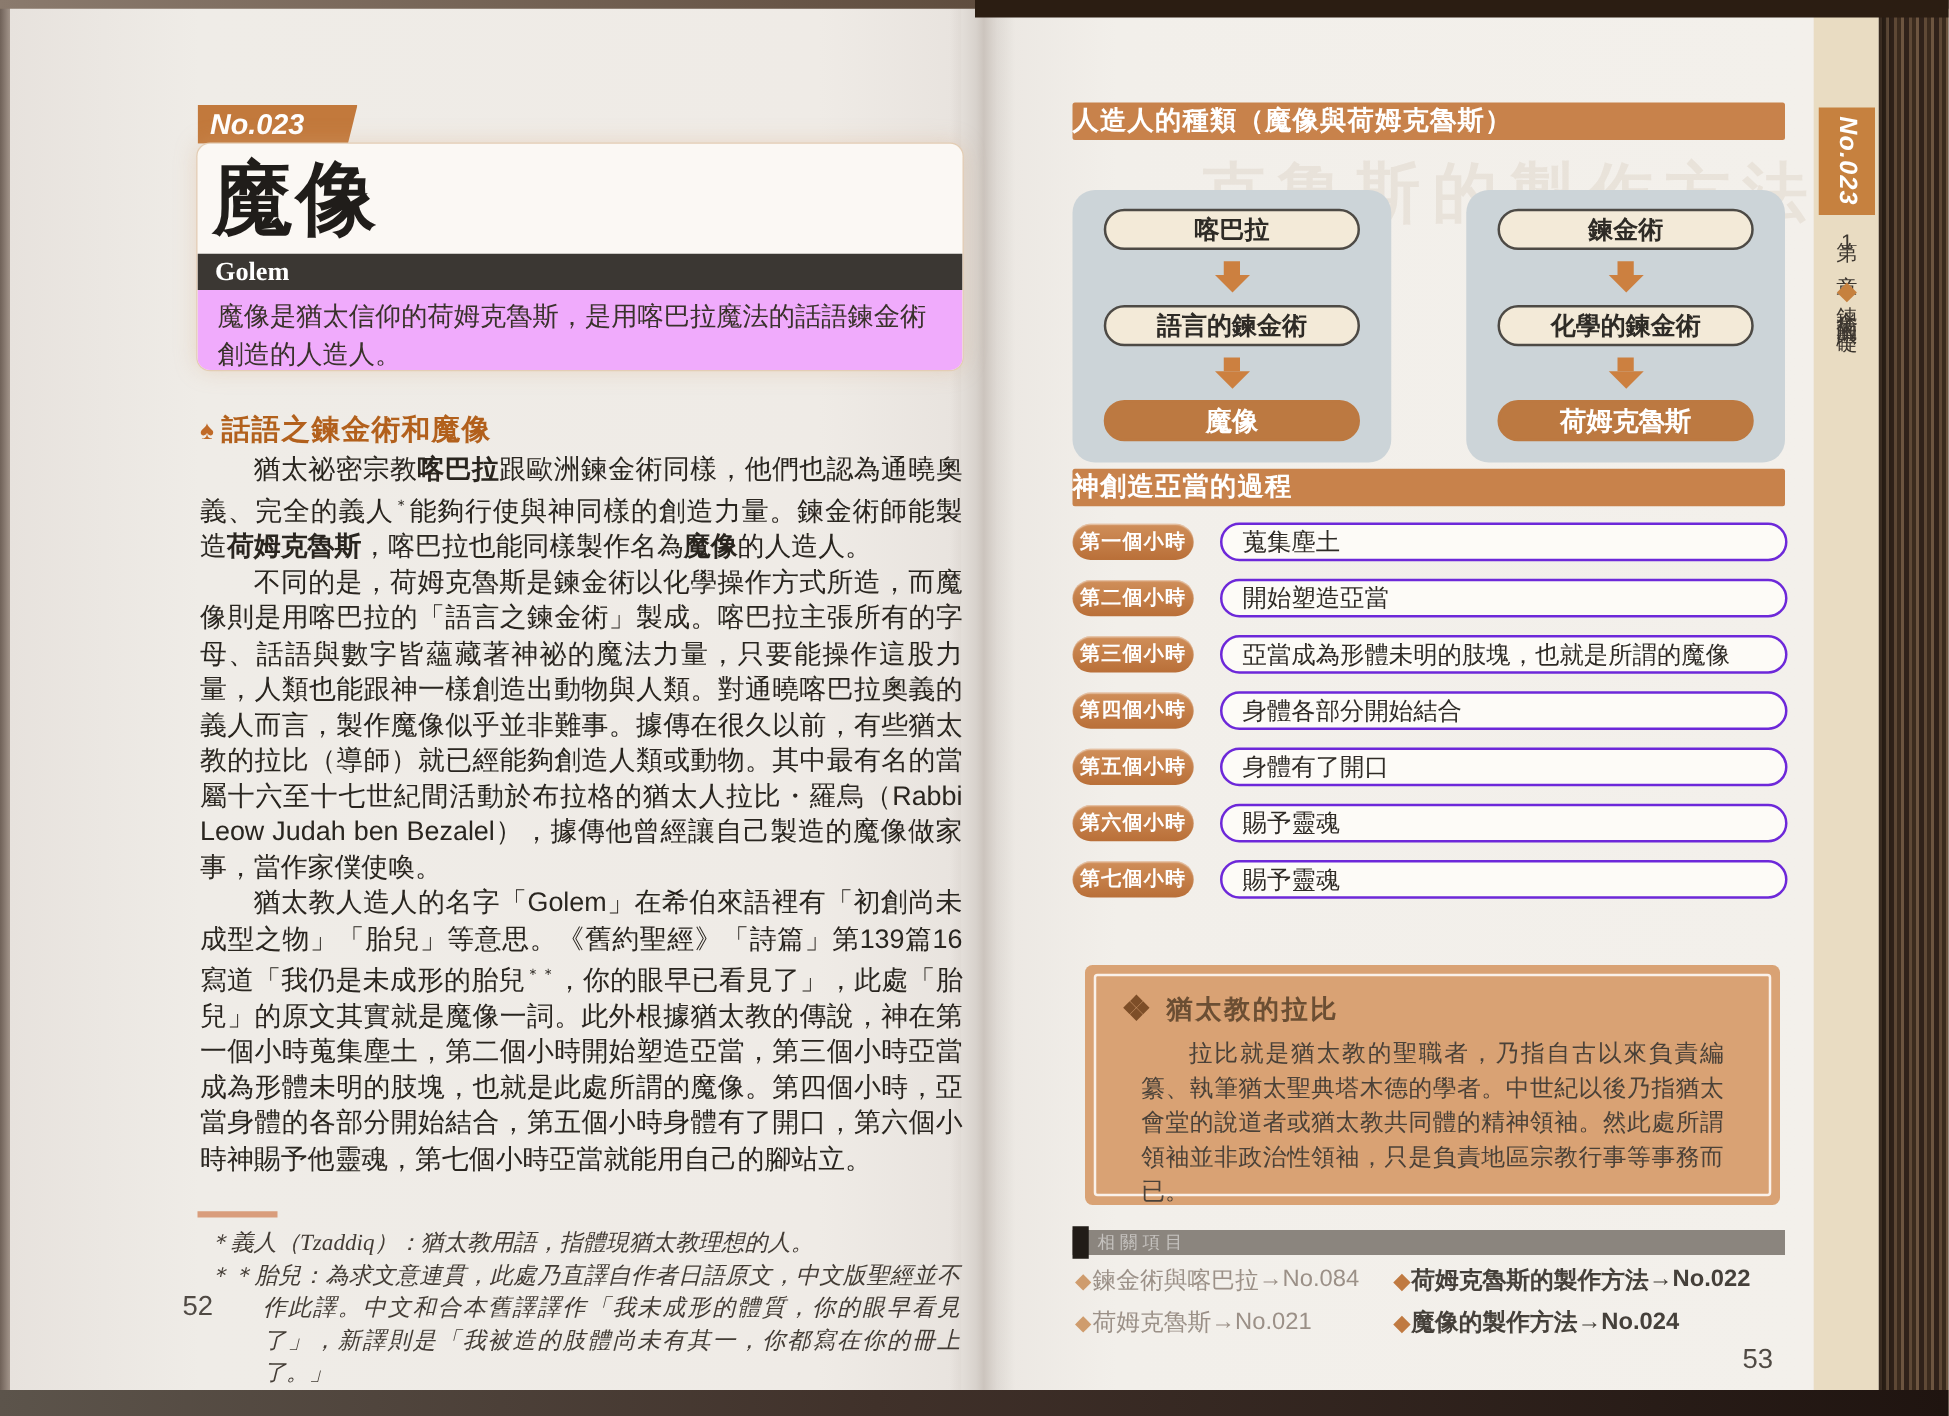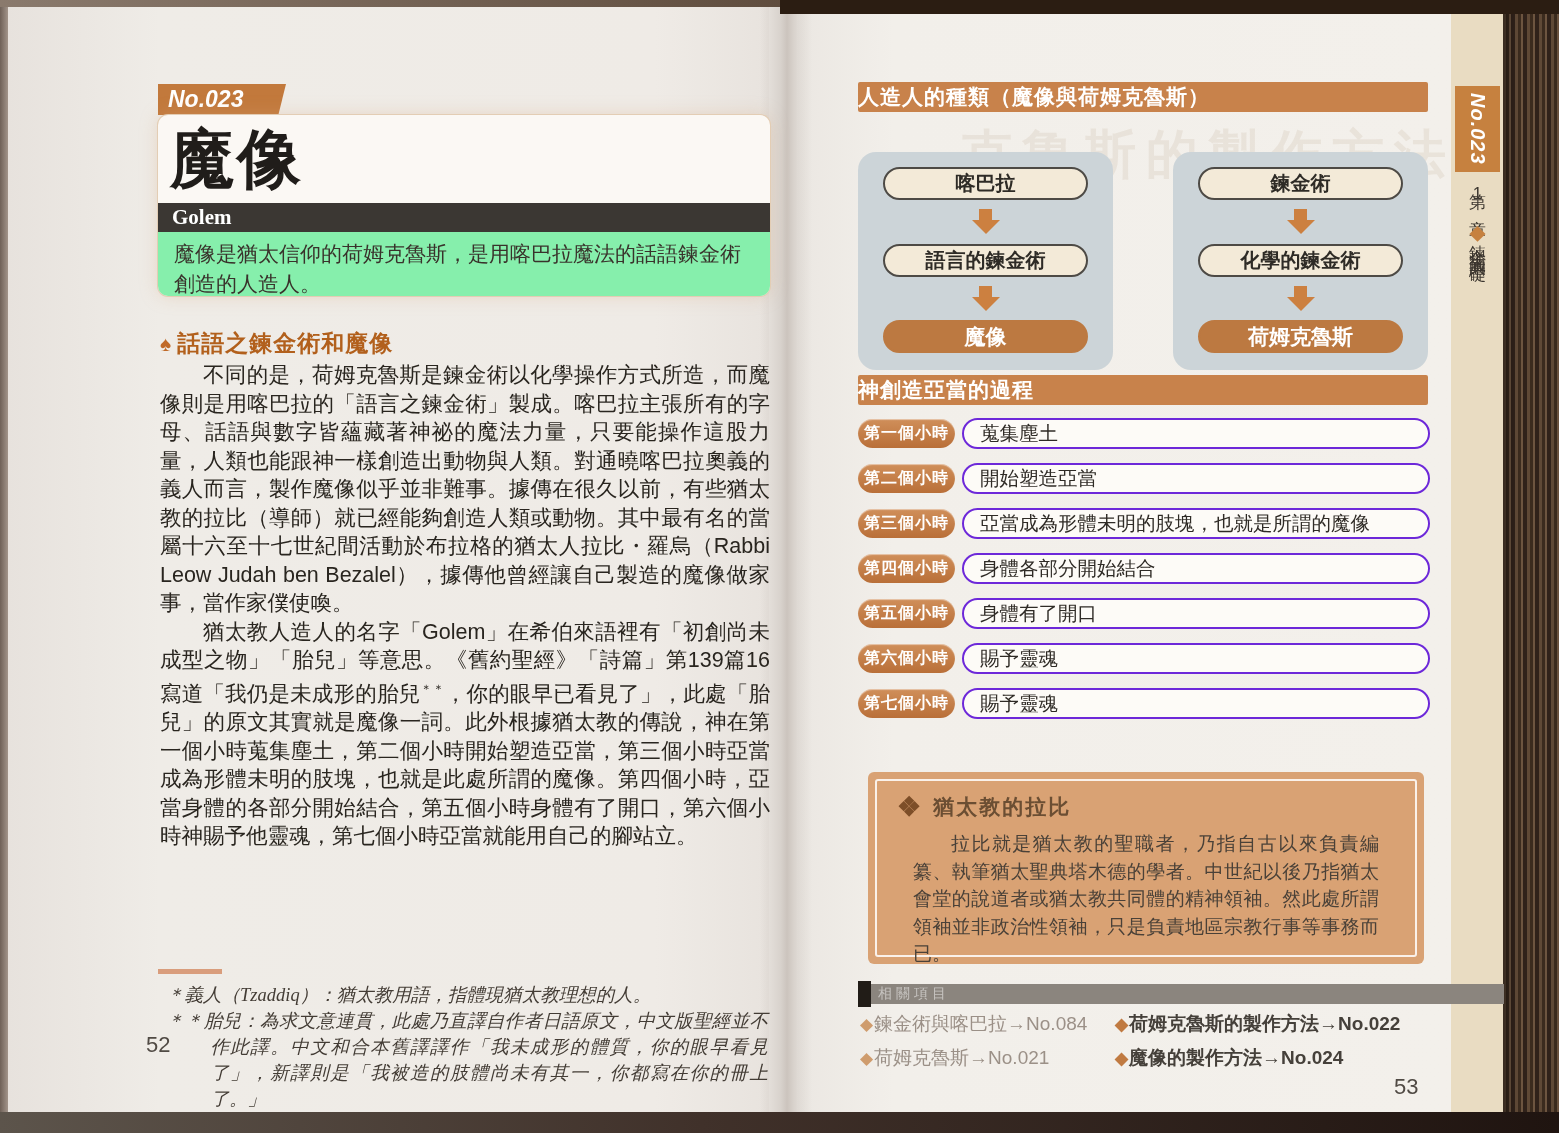--- a/index.html
+++ b/index.html
@@ -26,21 +26,21 @@
     clip-path:polygon(0 0,100% 0,94% 100%,0 100%);box-sizing:border-box;}
   .title-card{left:158px;top:115px;width:612px;height:181px;border-radius:10px;overflow:hidden;
     background:#fbf8f4;box-shadow:0 0 0 1px #e3cdb4, 0 0 18px rgba(214,170,130,.35);}
   .title-sec{position:relative;height:82px;padding:6px 0 0 12px;}
   .main-title{margin:0;font-size:64px;line-height:76px;font-weight:bold;color:#201d1a;letter-spacing:3px;}
   .ghost{color:rgba(185,142,108,.26);font-weight:bold;pointer-events:none;white-space:nowrap;}
   .ghost-left{left:250px;top:128px;font-size:58px;letter-spacing:6px;}
   .ghost-right{left:960px;top:120px;font-size:52px;letter-spacing:10px;color:rgba(178,148,122,.14);}
   .golem-bar{height:29px;background:#3b3733;color:#fff;font-family:"Liberation Serif",serif;
     font-weight:bold;font-size:21px;line-height:29px;padding-left:14px;}
-  .summary-box{height:70px;background:#86efac;padding:7px 16px 0;box-sizing:border-box;
+  .summary-box{height:70px;background:#f0abfc;padding:7px 16px 0;box-sizing:border-box;
     font-size:21px;line-height:30px;color:#39322b;}
   .section-heading{left:160px;top:328px;font-size:23px;font-weight:bold;color:#b2601c;letter-spacing:1px;}
   .spade{color:#c06a28;margin-right:5px;font-size:21px;}
   .body-text{left:160px;top:361px;width:610px;font-size:21.5px;line-height:28.5px;
     color:#29251f;text-align:justify;}
   .body-text p{margin:0;text-indent:2em;}
   .body-text b{font-weight:bold;}
   .body-text sup{font-size:12px;}
   .footnote-rule{left:158px;top:969px;width:64px;height:5px;background:#d99d7c;}
   .footnotes{left:166px;top:982px;width:602px;font-family:"Liberation Serif",serif;font-style:italic;
@@ -58,34 +58,34 @@
   .flow-area{left:858px;top:152px;width:570px;height:218px;display:flex;justify-content:space-between;}
   .flow-panel{width:255px;background:#ccd4d8;border-radius:18px;display:flex;flex-direction:column;
     align-items:center;justify-content:space-between;padding:15px 0 17px;box-sizing:border-box;}
   .flow-pill{width:205px;height:33px;border-radius:17px;background:#f3ead8;border:2px solid #4d4a45;
     color:#2e2b26;font-size:20px;font-weight:bold;display:flex;align-items:center;justify-content:center;box-sizing:border-box;}
   .flow-pill.emphasis{background:#bc7941;border-color:#bc7941;color:#fff;font-size:21px;}
   .flow-arrow{display:flex;flex-direction:column;align-items:center;}
   .arrow-stem{width:13px;height:11px;background:#cc8040;}
   .arrow-head{width:0;height:0;border-left:14px solid transparent;border-right:14px solid transparent;border-top:14px solid #cc8040;}
   .hours{left:858px;top:418px;width:572px;}
-  .hour-row{display:flex;align-items:center;margin-bottom:14px;height:31px;}
+  .hour-row{display:flex;align-items:center;margin-bottom:14px;height:31px;gap:14px;}
   .hour-label{flex:none;width:97px;height:29px;border-radius:15px;margin-right:7px;
     background:linear-gradient(#d08f5a,#b96f38);color:#fff;font-size:16px;font-weight:bold;
     display:flex;align-items:center;justify-content:center;letter-spacing:1px;box-shadow:inset 0 1px 1px rgba(255,255,255,.5);}
   .hour-box{flex:1;height:31px;border:2px solid #6d28d9;border-radius:16px;background:#fdfbf7;
     display:flex;align-items:center;padding-left:16px;font-size:19.5px;color:#2f2b26;box-sizing:border-box;}
   .infobox{left:868px;top:772px;width:556px;height:192px;background:#d9a274;border-radius:6px;
     padding:7px;box-sizing:border-box;}
   .infobox-inner{width:100%;height:100%;border:2px solid rgba(255,255,255,.85);border-radius:3px;
     padding:12px 20px 0;box-sizing:border-box;}
   .infobox-title{display:flex;align-items:center;gap:10px;color:#6b4e33;font-size:21px;font-weight:bold;letter-spacing:2px;}
   .clover{font-size:27px;color:#7d4e28;line-height:1;}
   .infobox-body{margin:9px 16px 0;font-size:19px;line-height:27.5px;color:#4a4138;text-align:justify;text-indent:2em;}
-  .related-bar{left:858px;top:984px;width:646px;height:20px;background:#8b857e;display:flex;align-items:center;}
+  .related-bar{left:858px;top:984px;width:570px;height:20px;background:#8b857e;display:flex;align-items:center;}
   .related-chip{flex:none;width:13px;height:26px;background:#211c17;margin-right:7px;}
   .related-label{color:rgba(255,255,255,.5);font-size:14px;letter-spacing:4px;}
   .related-cols{left:860px;top:1011px;width:568px;display:flex;}
   .related-col{display:flex;flex-direction:column;gap:8px;}
   .related-col.c1{width:255px;}
   .related-col.c2{flex:1;}
   .related-item{font-size:19px;display:flex;align-items:center;white-space:nowrap;}
   .related-item .dia{color:#c07a41;font-size:17px;margin-right:1px;}
   .c1 .related-item{color:#9b9087;}
   .c1 .related-item .dia{color:#cf9c6d;}
@@ -125,20 +125,21 @@
     </div>
     <div class="golem-bar">Golem</div>
     <div class="summary-box">魔像是猶太信仰的荷姆克魯斯，是用喀巴拉魔法的話語鍊金術創造的人造人。</div>
   </div>
 
   <div class="abs section-heading">
     <span class="spade">♠</span><span>話語之鍊金術和魔像</span>
   </div>
 
   <div class="abs body-text" id="body-text">
+      <p><span>猶太祕密宗教</span><b>喀巴拉</b><span>跟歐洲鍊金術同樣，他們也認為通曉奧義、完全的義人</span><sup>＊</sup><span>能夠行使與神同樣的創造力量。鍊金術師能製造</span><b>荷姆克魯斯</b><span>，喀巴拉也能同樣製作名為</span><b>魔像</b><span>的人造人。</span></p>
       <p><span>不同的是，荷姆克魯斯是鍊金術以化學操作方式所造，而魔像則是用喀巴拉的「語言之鍊金術」製成。喀巴拉主張所有的字母、話語與數字皆蘊藏著神祕的魔法力量，只要能操作這股力量，人類也能跟神一樣創造出動物與人類。對通曉喀巴拉奧義的義人而言，製作魔像似乎並非難事。據傳在很久以前，有些猶太教的拉比（導師）就已經能夠創造人類或動物。其中最有名的當屬十六至十七世紀間活動於布拉格的猶太人拉比・羅烏（Rabbi Leow Judah ben Bezalel），據傳他曾經讓自己製造的魔像做家事，當作家僕使喚。</span></p>
       <p><span>猶太教人造人的名字「Golem」在希伯來語裡有「初創尚未成型之物」「胎兒」等意思。《舊約聖經》「詩篇」第139篇16寫道「我仍是未成形的胎兒</span><sup>＊＊</sup><span>，你的眼早已看見了」，此處「胎兒」的原文其實就是魔像一詞。此外根據猶太教的傳說，神在第一個小時蒐集塵土，第二個小時開始塑造亞當，第三個小時亞當成為形體未明的肢塊，也就是此處所謂的魔像。第四個小時，亞當身體的各部分開始結合，第五個小時身體有了開口，第六個小時神賜予他靈魂，第七個小時亞當就能用自己的腳站立。</span></p>
     </div>
 
   <div class="abs footnote-rule"></div>
   <div class="abs footnotes" id="footnotes">
       <p>＊義人（Tzaddiq）：猶太教用語，指體現猶太教理想的人。</p>
       <p>＊＊胎兒：為求文意連貫，此處乃直譯自作者日語原文，中文版聖經並不作此譯。中文和合本舊譯譯作「我未成形的體質，你的眼早看見了」，新譯則是「我被造的肢體尚未有其一，你都寫在你的冊上了。」</p>
     </div>
   <div class="abs pageno pageno-left">52</div>

